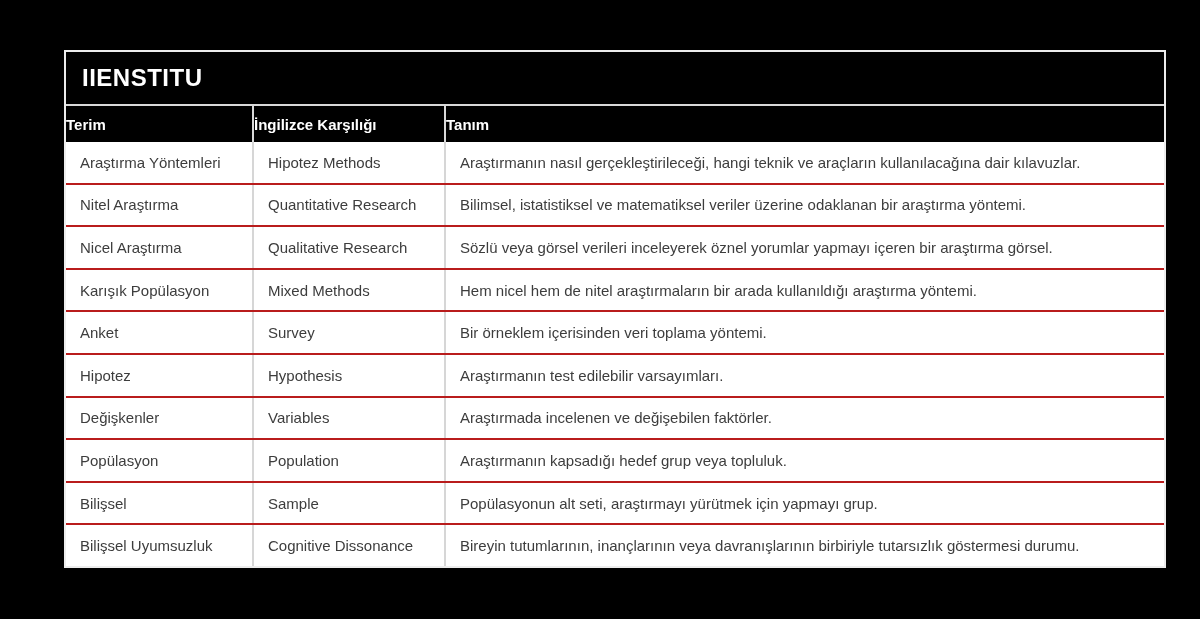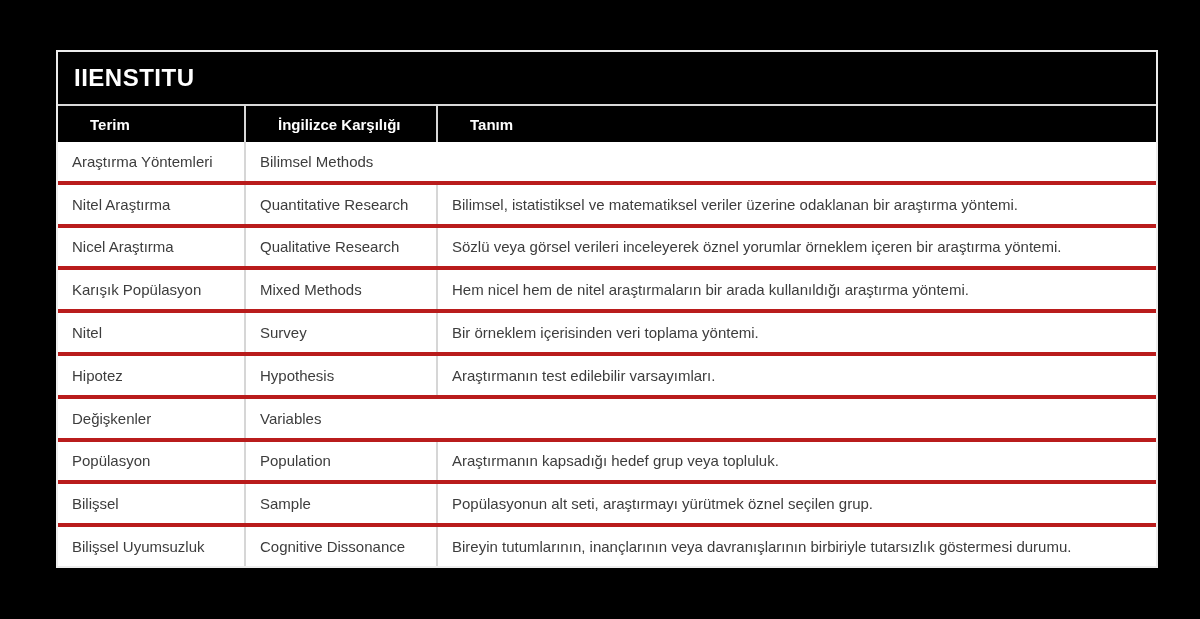--- a/index.html
+++ b/index.html
@@ -5,21 +5,21 @@
   * { margin: 0; padding: 0; box-sizing: border-box; }
   html, body {
     width: 1200px;
     height: 619px;
     background: #000000;
     font-family: "Liberation Sans", sans-serif;
     overflow: hidden;
   }
   .glossary-table {
     position: absolute;
-    left: 56px;
+    left: 64px;
     top: 50px;
     width: 1102px;
     height: 518px;
     background: #ffffff;
     border: 2px solid #ededed;
     display: flex;
     flex-direction: column;
   }
   .title-bar {
     height: 52px;
@@ -38,37 +38,37 @@
     background: #000000;
     color: #ffffff;
     display: grid;
     grid-template-columns: 186px 192px 1fr;
     border-top: 2px solid #d9d9d9;
     flex: none;
   }
   .header-cell {
     display: flex;
     align-items: center;
-    padding-left: 32px;
+    padding-left: 0;
     font-size: 15px;
     font-weight: bold;
   }
   .header-cell + .header-cell { border-left: 2px solid #d9d9d9; }
   .table-body {
     flex: 1;
     display: flex;
     flex-direction: column;
   }
   .trow {
     flex: 1;
     display: grid;
     grid-template-columns: 186px 192px 1fr;
     background: #ffffff;
   }
-  .trow + .trow { border-top: 4px solid #b91c1c; }
+  .trow + .trow { border-top: 2px solid #b91c1c; }
   .cell {
     display: flex;
     align-items: center;
     padding-left: 14px;
     padding-right: 8px;
     font-size: 15px;
     color: #3d3d3d;
     overflow: hidden;
     white-space: nowrap;
   }
@@ -82,68 +82,70 @@
     <span>IIENSTITU</span>
   </div>
   <div class="header-row">
     <div class="header-cell">Terim</div>
     <div class="header-cell">İngilizce Karşılığı</div>
     <div class="header-cell">Tanım</div>
   </div>
   <div class="table-body">
   <div class="trow">
     <div class="cell col-term">Araştırma Yöntemleri</div>
-    <div class="cell col-english">Bilimsel Methods</div>
+    <div class="cell col-english">Hipotez Methods</div>
+    <div class="cell col-definition">Araştırmanın nasıl gerçekleştirileceği, hangi teknik ve araçların kullanılacağına dair kılavuzlar.</div>
   </div>
 
   <div class="trow">
     <div class="cell col-term">Nitel Araştırma</div>
     <div class="cell col-english">Quantitative Research</div>
     <div class="cell col-definition">Bilimsel, istatistiksel ve matematiksel veriler üzerine odaklanan bir araştırma yöntemi.</div>
   </div>
 
   <div class="trow">
     <div class="cell col-term">Nicel Araştırma</div>
     <div class="cell col-english">Qualitative Research</div>
-    <div class="cell col-definition">Sözlü veya görsel verileri inceleyerek öznel yorumlar örneklem içeren bir araştırma yöntemi.</div>
+    <div class="cell col-definition">Sözlü veya görsel verileri inceleyerek öznel yorumlar yapmayı içeren bir araştırma görsel.</div>
   </div>
 
   <div class="trow">
     <div class="cell col-term">Karışık Popülasyon</div>
     <div class="cell col-english">Mixed Methods</div>
     <div class="cell col-definition">Hem nicel hem de nitel araştırmaların bir arada kullanıldığı araştırma yöntemi.</div>
   </div>
 
   <div class="trow">
-    <div class="cell col-term">Nitel</div>
+    <div class="cell col-term">Anket</div>
     <div class="cell col-english">Survey</div>
     <div class="cell col-definition">Bir örneklem içerisinden veri toplama yöntemi.</div>
   </div>
 
   <div class="trow">
     <div class="cell col-term">Hipotez</div>
     <div class="cell col-english">Hypothesis</div>
     <div class="cell col-definition">Araştırmanın test edilebilir varsayımları.</div>
   </div>
 
   <div class="trow">
     <div class="cell col-term">Değişkenler</div>
     <div class="cell col-english">Variables</div>
+    <div class="cell col-definition">Araştırmada incelenen ve değişebilen faktörler.</div>
   </div>
 
   <div class="trow">
     <div class="cell col-term">Popülasyon</div>
     <div class="cell col-english">Population</div>
     <div class="cell col-definition">Araştırmanın kapsadığı hedef grup veya topluluk.</div>
   </div>
 
   <div class="trow">
     <div class="cell col-term">Bilişsel</div>
     <div class="cell col-english">Sample</div>
-    <div class="cell col-definition">Popülasyonun alt seti, araştırmayı yürütmek öznel seçilen grup.</div>
+    <div class="cell col-definition">Popülasyonun alt seti, araştırmayı yürütmek için yapmayı grup.</div>
   </div>
 
   <div class="trow">
     <div class="cell col-term">Bilişsel Uyumsuzluk</div>
     <div class="cell col-english">Cognitive Dissonance</div>
     <div class="cell col-definition">Bireyin tutumlarının, inançlarının veya davranışlarının birbiriyle tutarsızlık göstermesi durumu.</div>
   </div>
 </div>
 </div>
 

